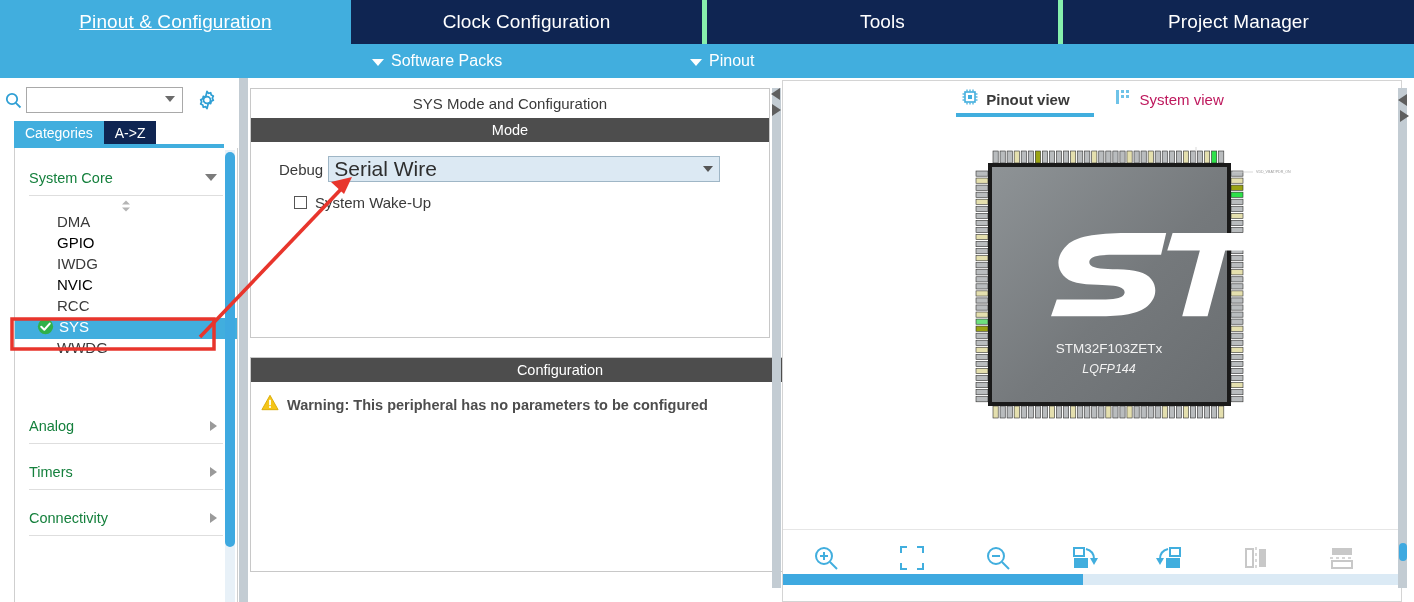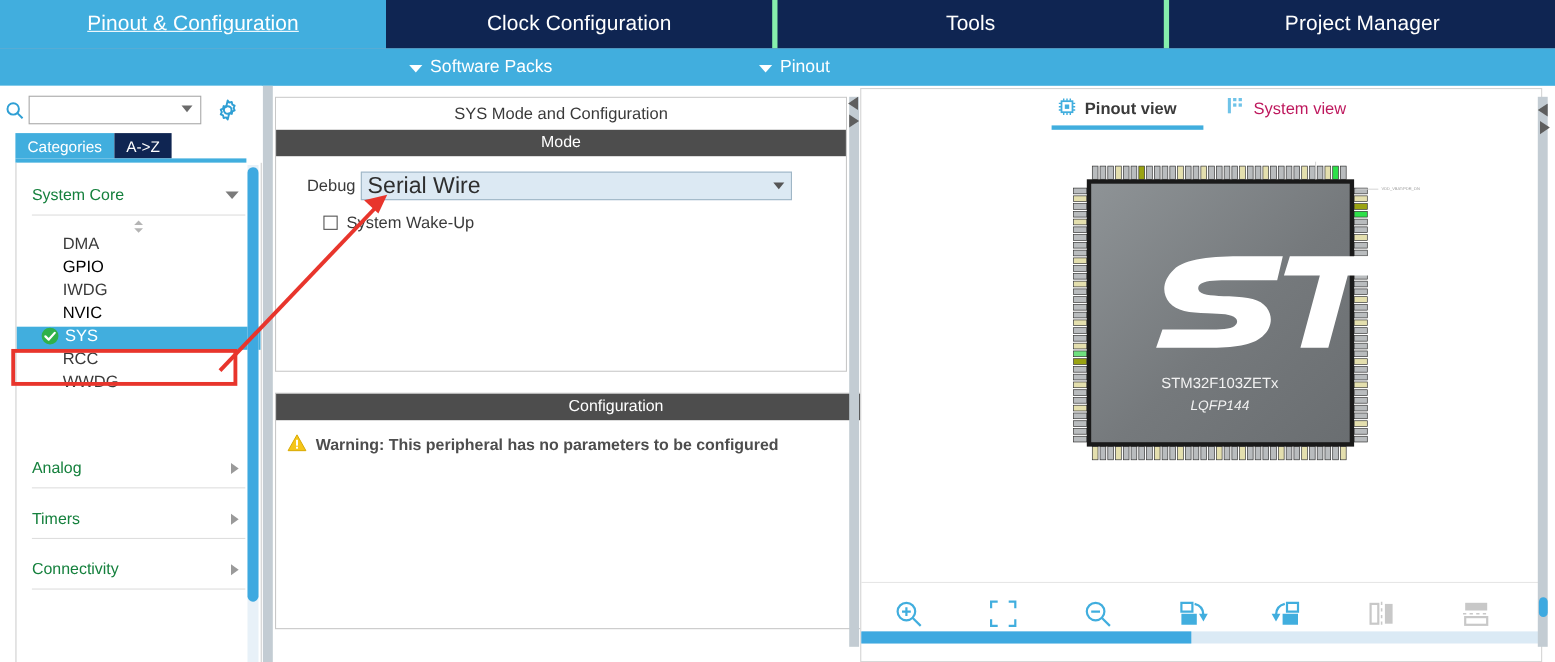--- a/index.html
+++ b/index.html
@@ -292,31 +292,31 @@
       </div>
       <div class="periph green">
         <span>GPIO</span>
       </div>
       <div class="periph">
         <span>IWDG</span>
       </div>
       <div class="periph green">
         <span>NVIC</span>
       </div>
+      <div class="periph">
+        <span>RCC</span>
+      </div>
       <div class="periph selected">
         <span class="okcheck">
           <svg width="17" height="17" viewBox="0 0 20 20">
             <circle cx="10" cy="10" r="9" fill="#2fb14a"></circle>
             <polyline points="5,10.3 8.6,13.8 15,6.6" fill="none" stroke="#ffffff" stroke-width="2.4" stroke-linecap="round" stroke-linejoin="round"></polyline>
           </svg>
         </span>
         <span>SYS</span>
-      </div>
-      <div class="periph">
-        <span>RCC</span>
       </div>
       <div class="periph">
         <span>WWDG</span>
       </div>
 
       <div class="catrow" style="margin-top:48px;">
         <span class="cname">Analog</span>
         <span class="chev-r"></span>
       </div>
       <div class="catrow" style="margin-top:10px;">

